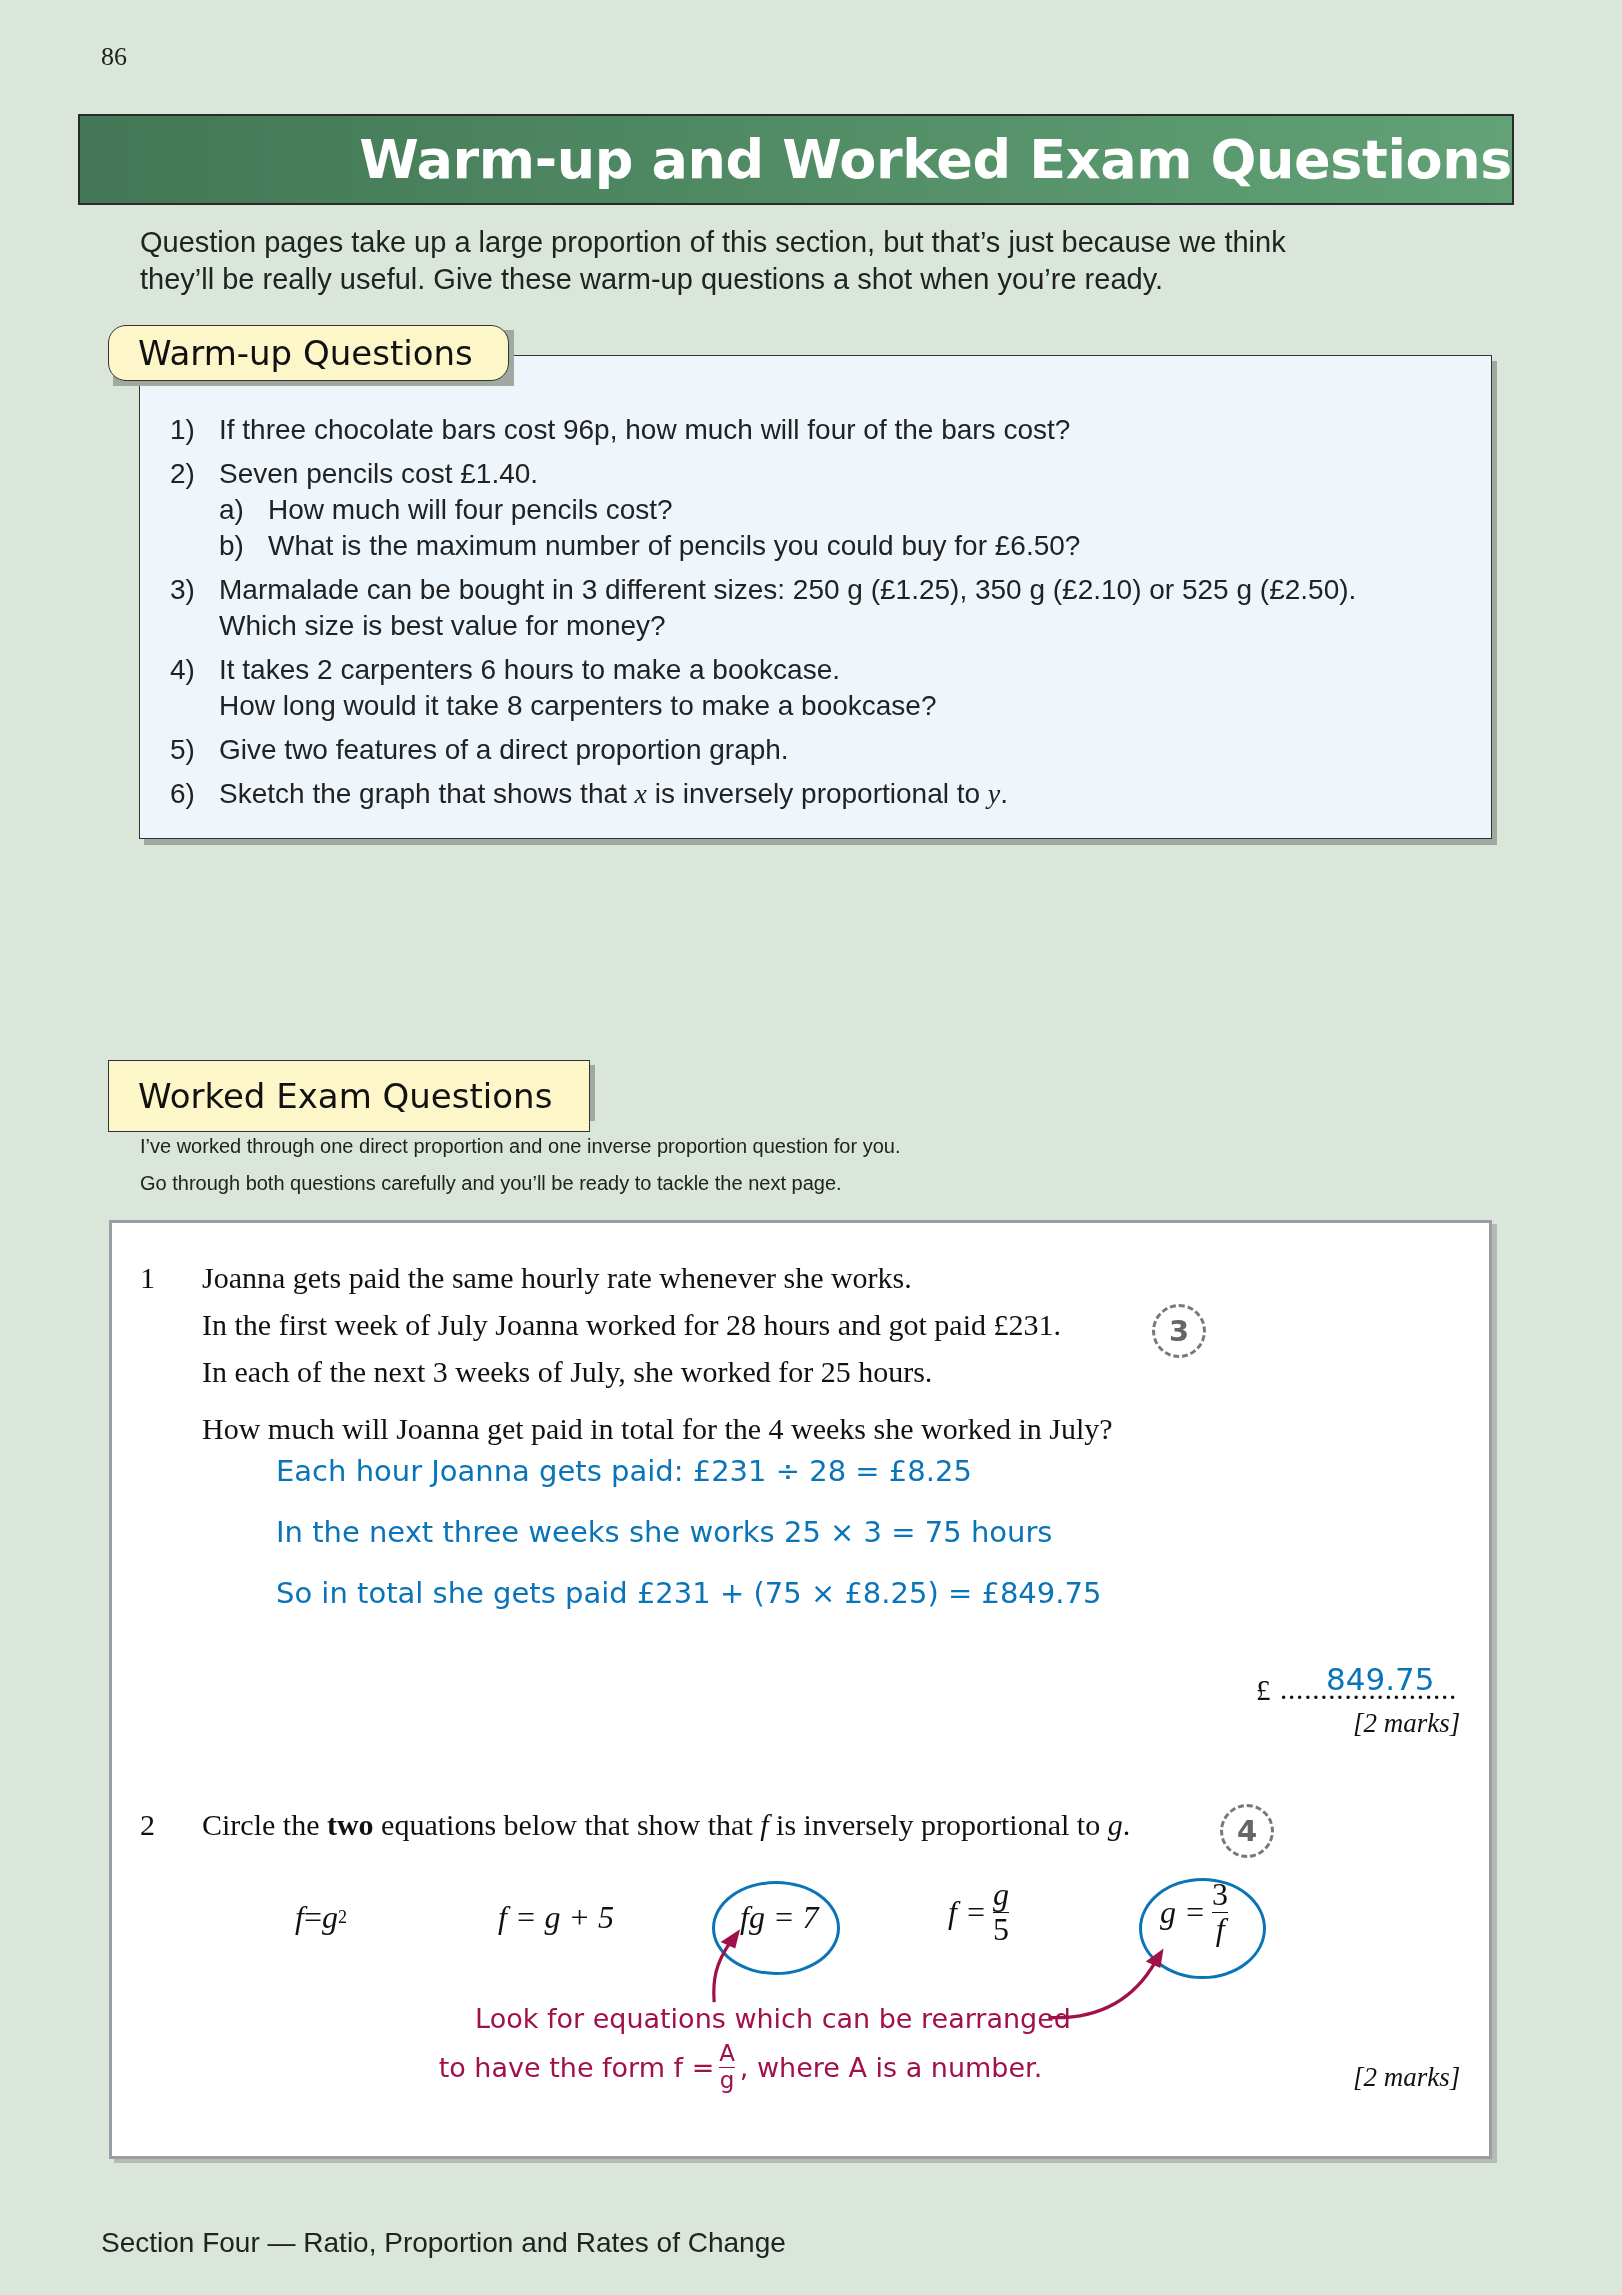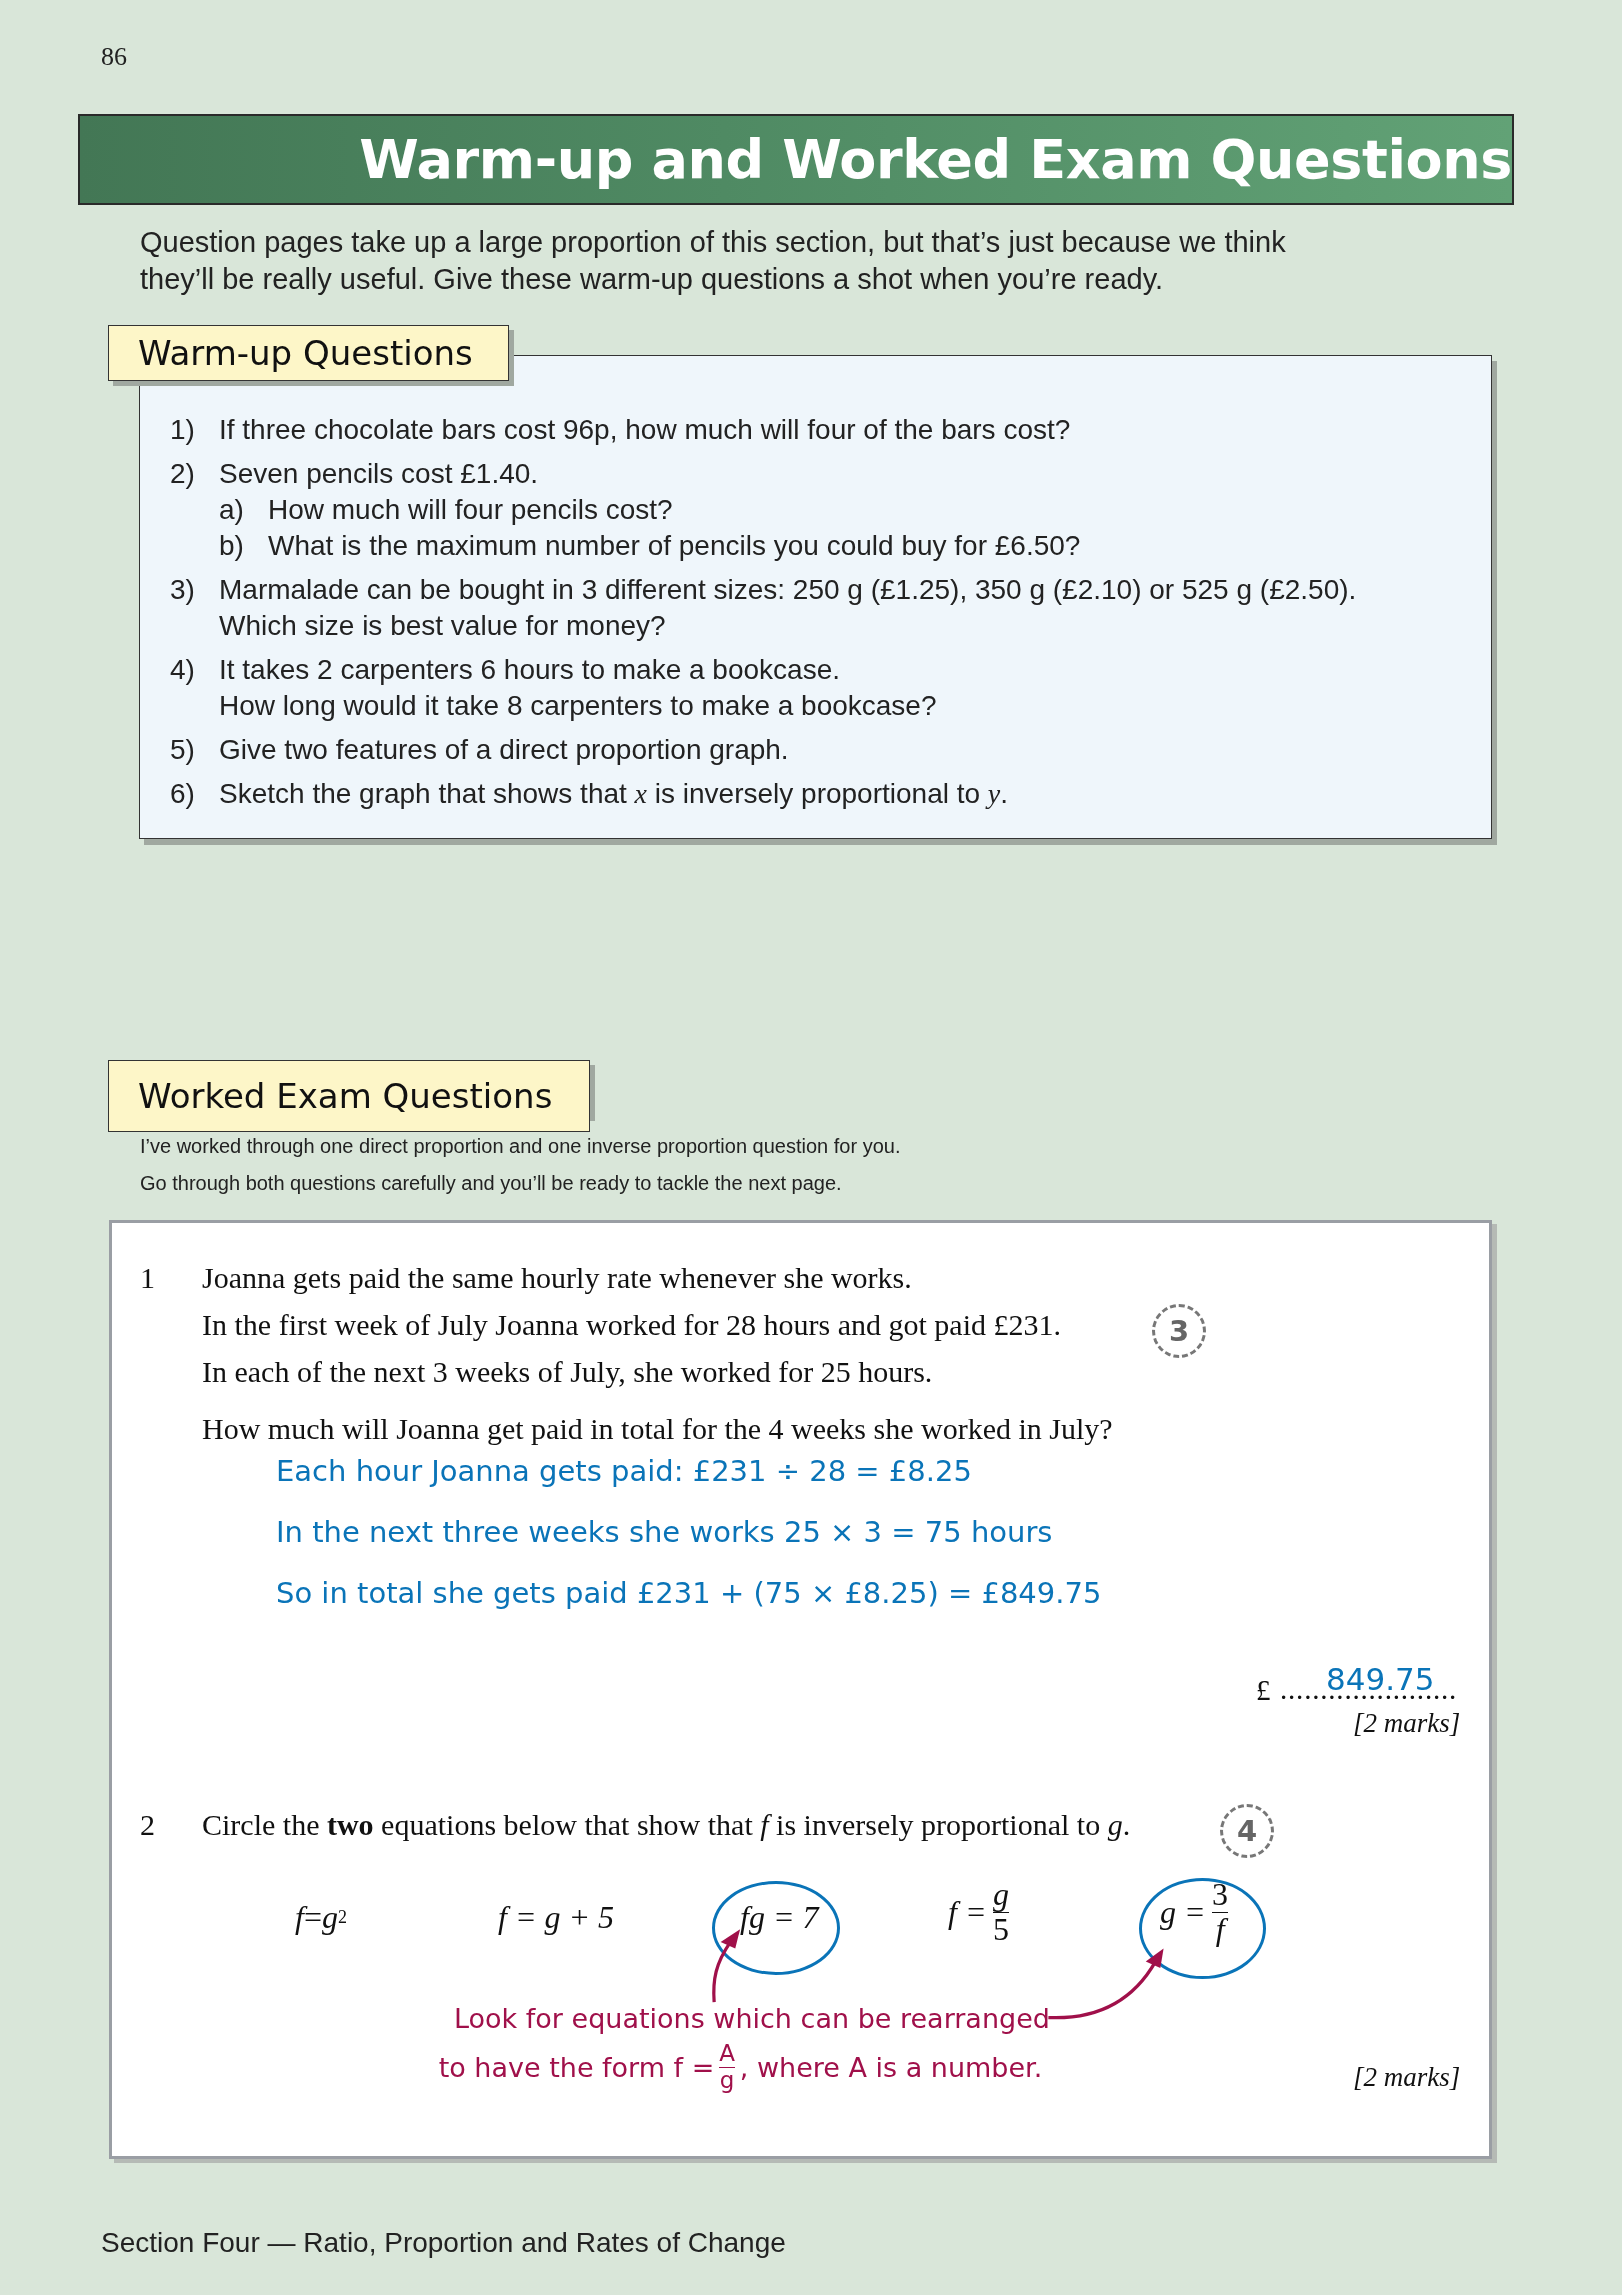--- a/index.html
+++ b/index.html
@@ -22,21 +22,21 @@
   .section-box-shadow { background: #a0a8a0; }
   .warmup-box {
     left: 139px; top: 355px; width: 1353px; height: 484px; box-sizing: border-box;
     border: 1.6px solid #333; background: #eff6fb;
   }
   .tab {
     box-sizing: border-box; border: 1.6px solid #333; background: #fdf6c8;
     font-family: "DejaVu Sans", sans-serif; font-size: 34px; color: #111;
     display: flex; align-items: center; padding-left: 29px;
   }
-  .warmup-tab { left: 108px; top: 325px; width: 401px; height: 56px; }
+  .warmup-tab { left: 108px; top: 325px; width: 401px; height: 56px; border-radius: 18px; }
   .worked-tab { left: 108px; top: 1060px; width: 482px; height: 72px; }
   .q-list { left: 170px; top: 412px; width: 1298px; font-size: 28px; line-height: 36px; color: #222; }
   .q-item { display: flex; margin-bottom: 8px; }
   .q-num { width: 49px; flex: none; }
   .q-body { flex: 1; }
   .sub-item { display: flex; }
   .sub-letter { width: 49px; flex: none; }
   .math-i { font-family: "Liberation Serif", serif; font-style: italic; }
   .worked-intro { left: 140px; top: 1128px; width: 1298px; font-size: 20px; line-height: 37px; color: #222; }
   .worked-box {
@@ -73,21 +73,21 @@
   .eq1 { left: 295px; top: 1899px; }
   .eq2 { left: 498px; top: 1899px; }
   .eq3 { left: 740px; top: 1899px; }
   .eq4 { left: 948px; top: 1878px; }
   .eq5 { left: 1160px; top: 1878px; }
   .frac { display: inline-flex; flex-direction: column; align-items: center; margin-left: 6.5px; line-height: 1.05; }
   .frac .bar { width: 100%; border-top: 1.6px solid #111; }
   .circle { border: 3.2px solid #0a74b8; border-radius: 50%; box-sizing: border-box; }
   .circle1 { left: 712px; top: 1881px; width: 128px; height: 94px; }
   .circle2 { left: 1139px; top: 1878px; width: 127px; height: 101px; }
-  .note { font-family: "DejaVu Sans", sans-serif; color: #a0104a; font-size: 27px; text-align: left; line-height: 45px; }
+  .note { font-family: "DejaVu Sans", sans-serif; color: #a0104a; font-size: 27px; text-align: right; line-height: 45px; }
   .note1 { left: 454px; top: 1996px; width: 617px; }
   .note2 { left: 432px; top: 2042px; width: 617px; display: flex; justify-content: center; align-items: center; }
   .note-frac { display: inline-flex; flex-direction: column; align-items: center; font-size: 23px; line-height: 1; margin: 0 4.9px; }
   .note-frac .bar { width: 100%; border-top: 1.6px solid #a0104a; margin: 1.6px 0; }
   .arrows { left: 0; top: 0; width: 1623px; height: 2295px; pointer-events: none; }
   .footer { left: 101px; top: 2227px; font-size: 28px; color: #222; }
 </style>
 </head>
 <body>
 

